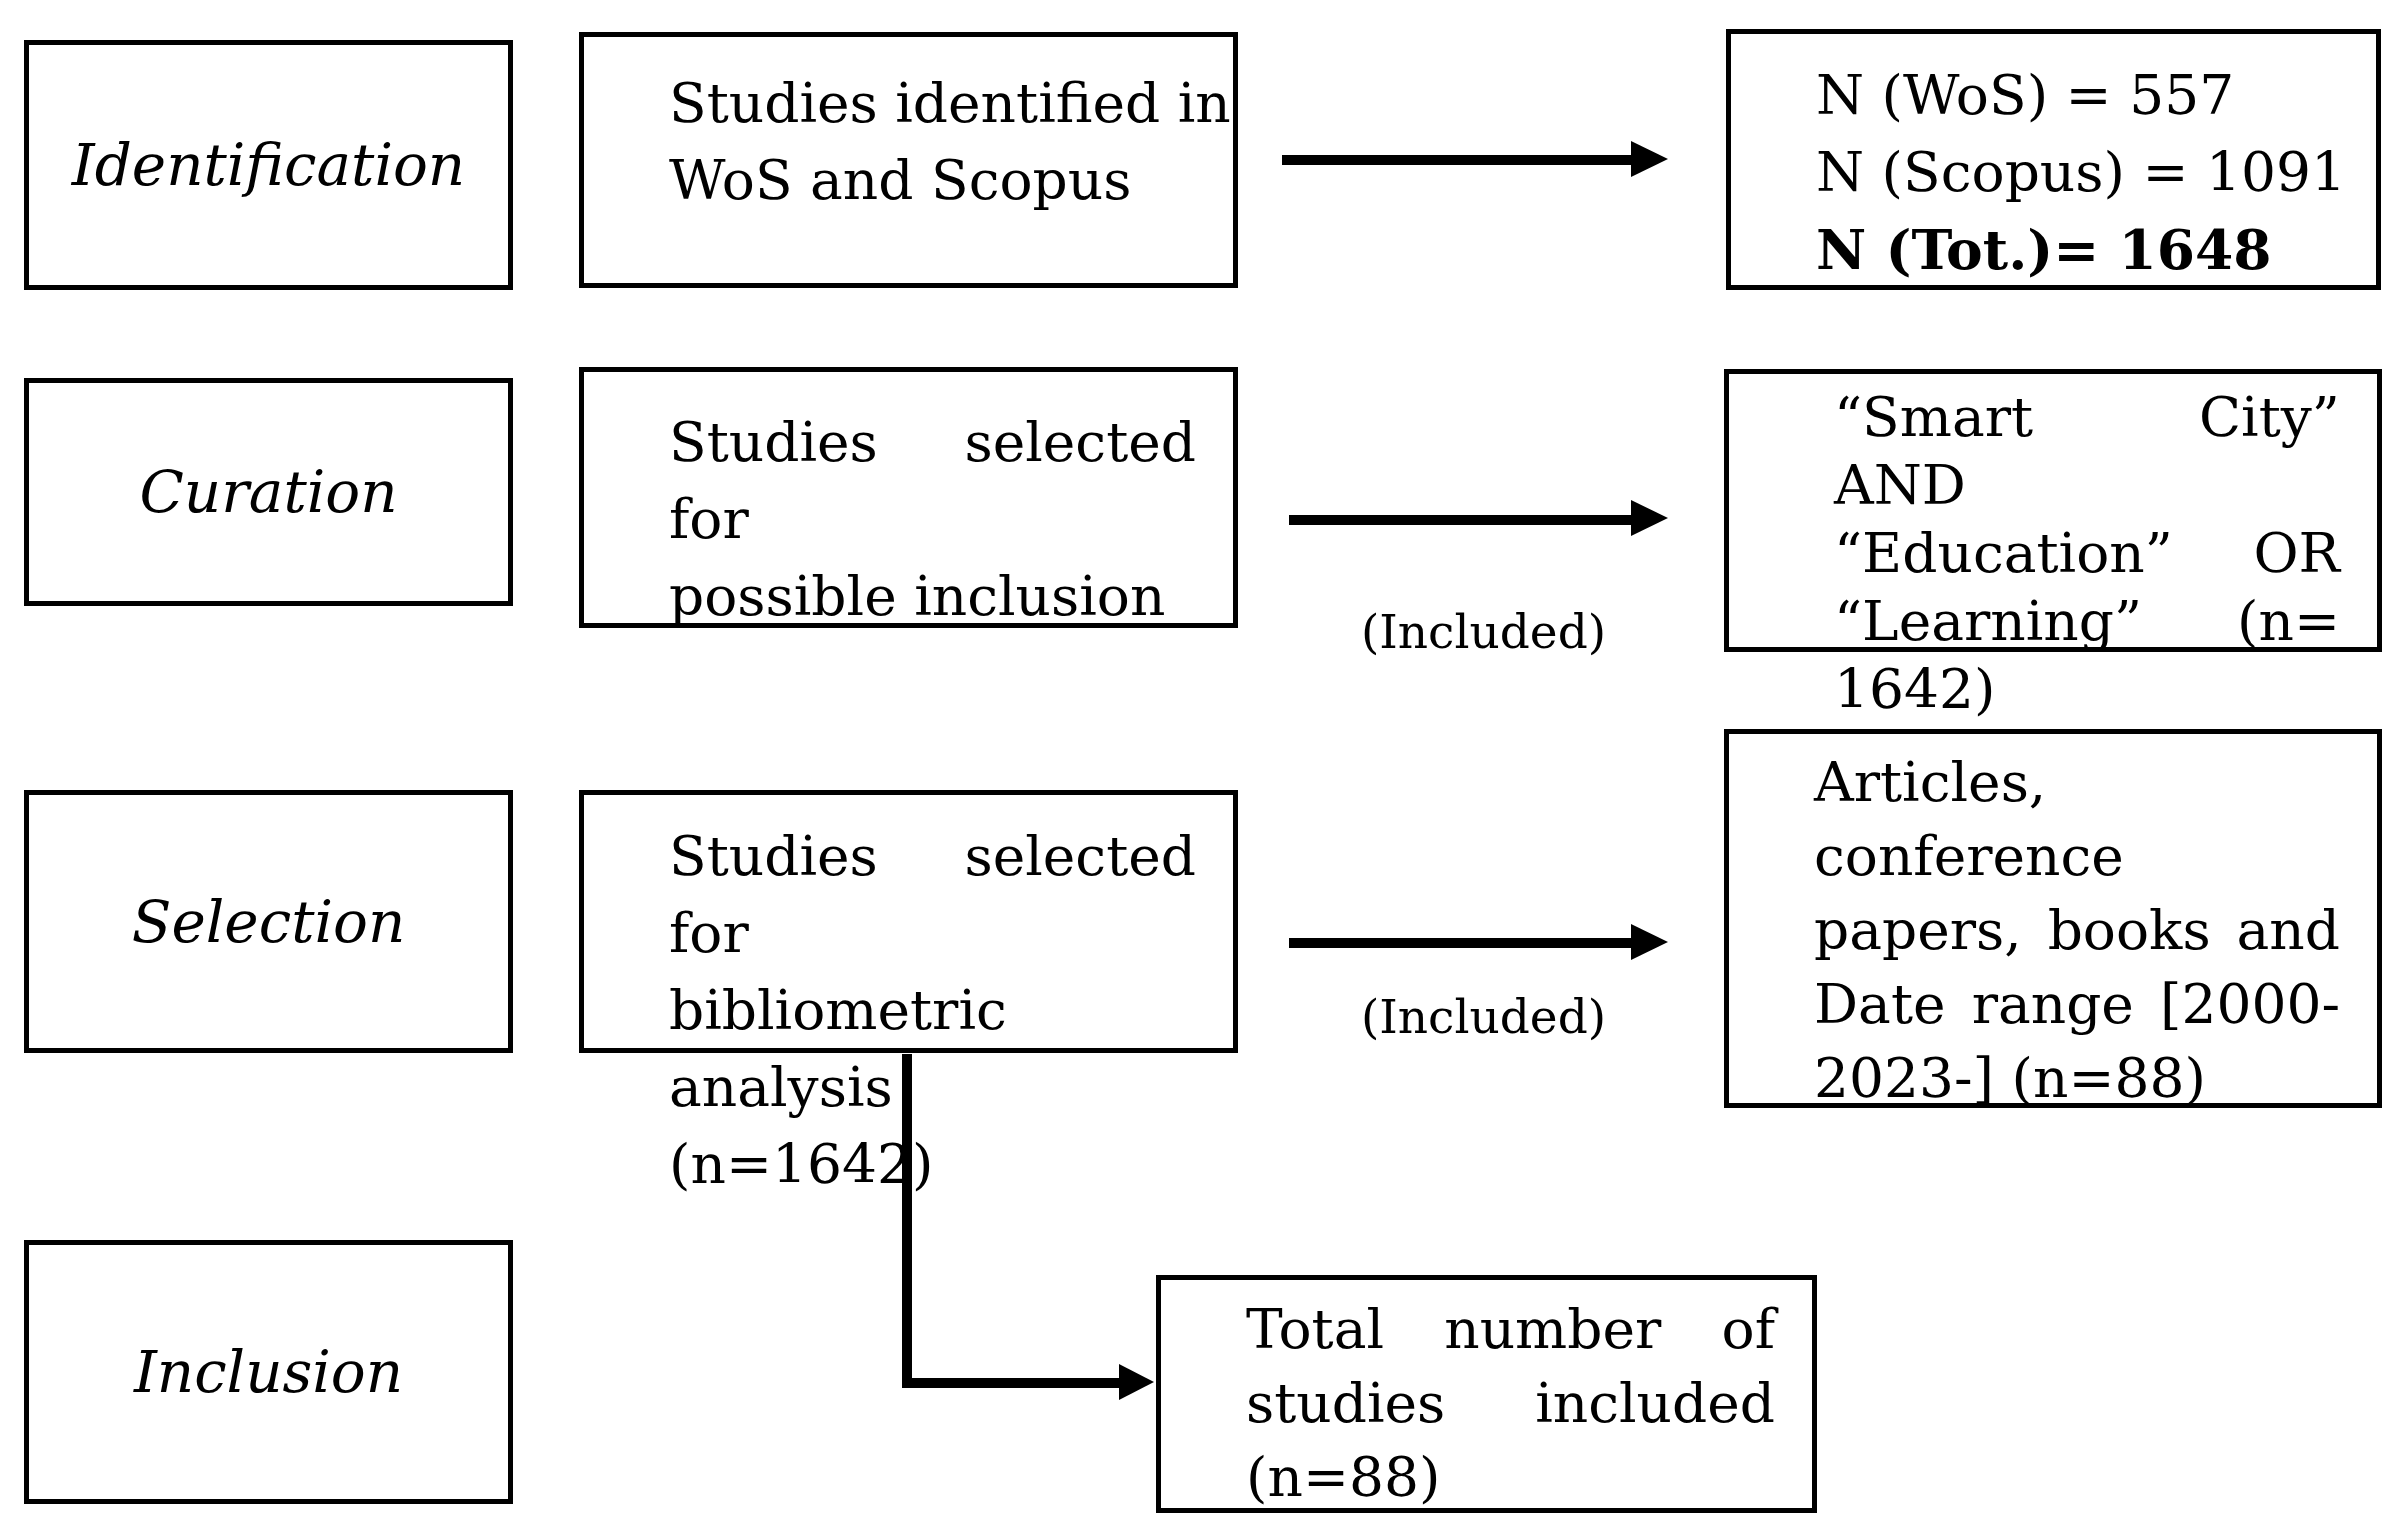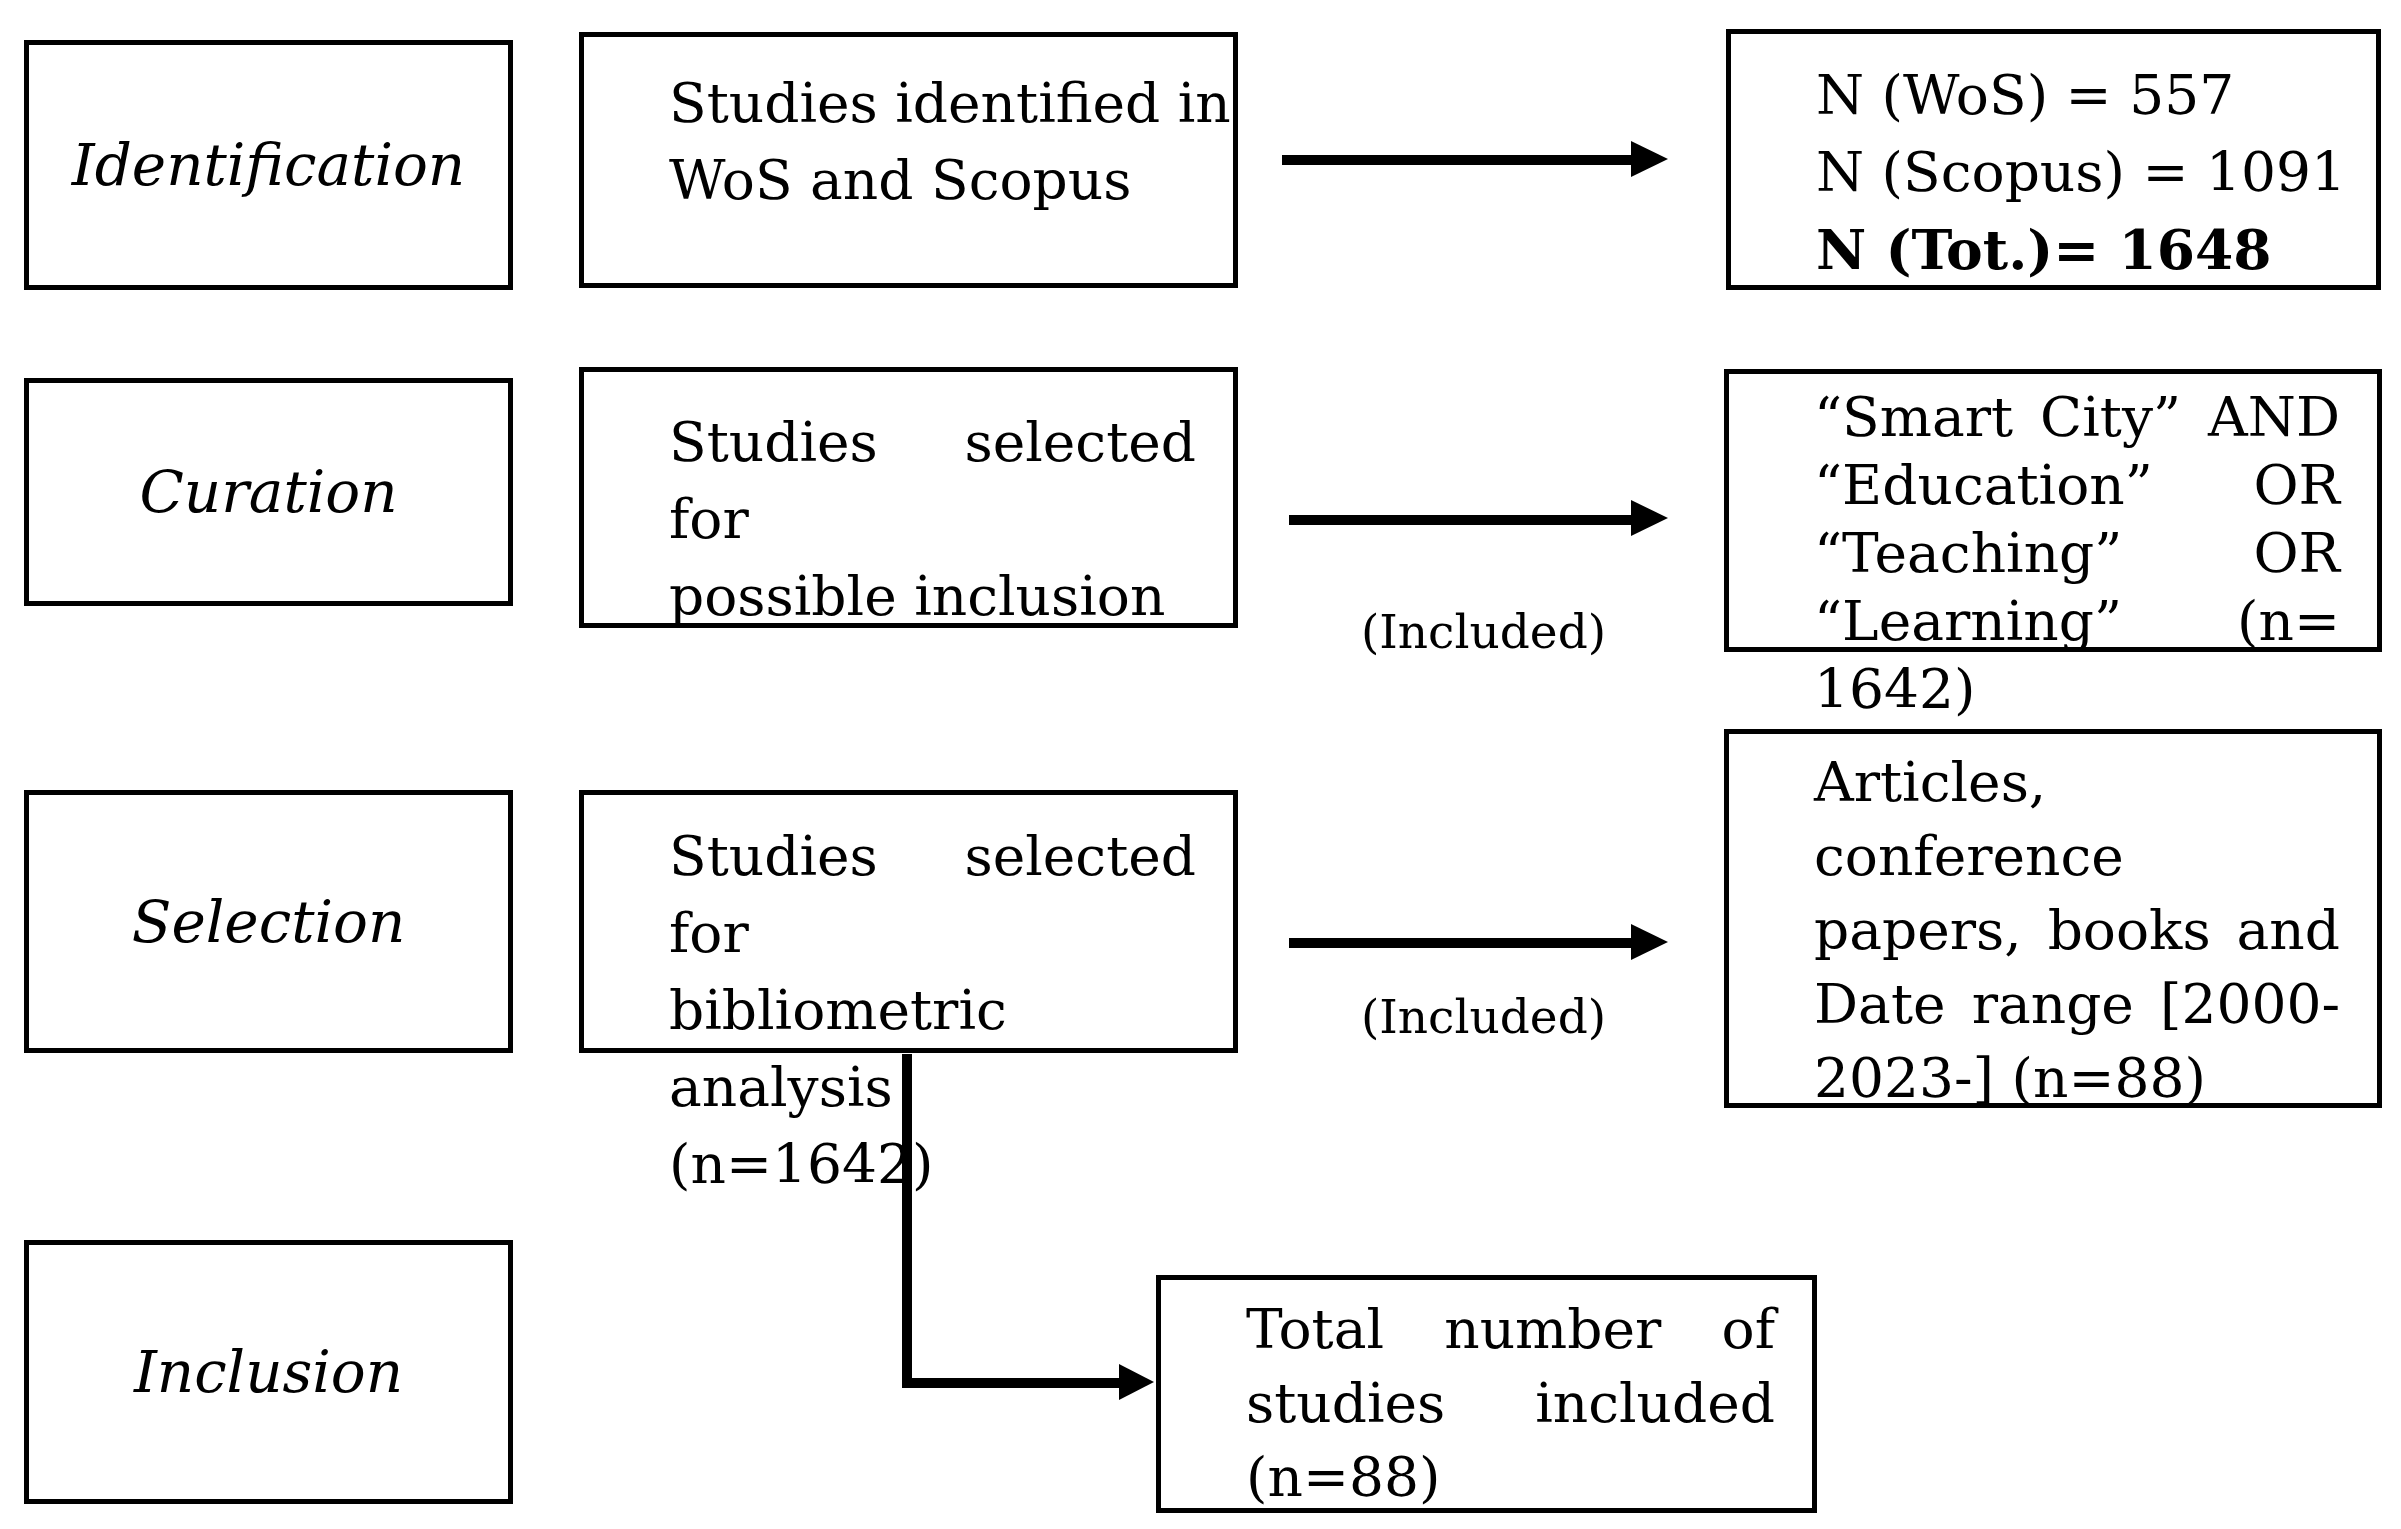--- a/index.html
+++ b/index.html
@@ -107,25 +107,24 @@
     <div class="btext" style="padding-top:32px;">
       <div class="jline">Studies selected for</div>
       <div>possible inclusion</div>
     </div>
   </div>
 
   <div class="hline" style="left:1289px; top:515px; width:344px;"></div>
   <div class="head-right" style="left:1631px; top:500px;"></div>
   <div class="flow-label" style="left:1299px; top:604px;">(Included)</div>
 
-  <div class="box q" style="left:1724px; top:369px; width:658px; height:283px;">
+  <div class="box q" style="left:1724px; top:369px; width:658px; height:283px;padding-left:20px;">
     <div class="btext" style="padding-top:8.8px; line-height:68px;">
       <div class="jline">“Smart City” AND</div>
       <div class="jline">“Education” OR</div>
-      <div class="jline">“Teaching” OR</div>
       <div class="jline">“Learning” (n= 1642)</div>
     </div>
   </div>
 
   <div class="box" style="left:579px; top:790px; width:659px; height:263px;">
     <div class="btext" style="padding-top:23px;">
       <div class="jline">Studies selected for</div>
       <div class="jline">bibliometric analysis</div>
       <div>(n=1642)</div>
     </div>

